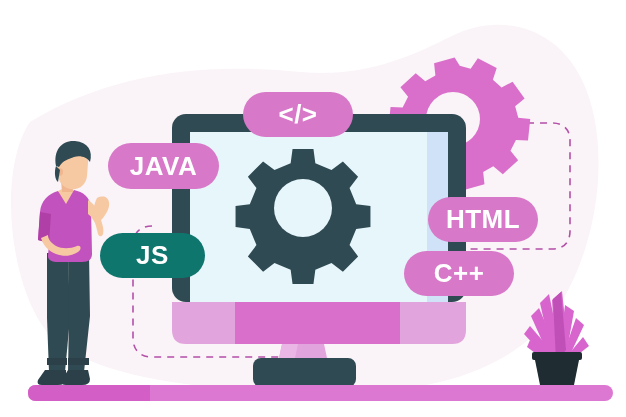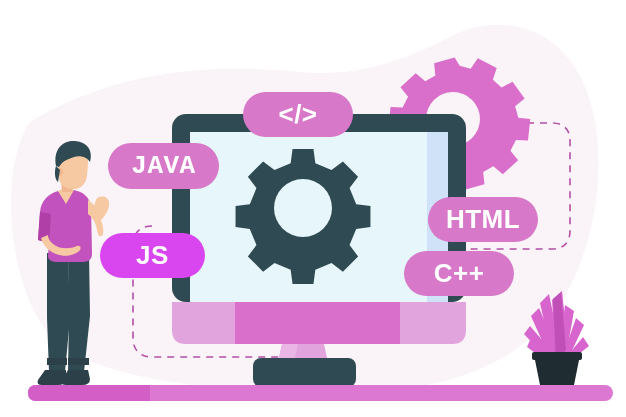--- a/index.html
+++ b/index.html
@@ -32,21 +32,21 @@
     align-items: center;
     justify-content: center;
     border-radius: 999px;
     color: #ffffff;
     font-family: "Liberation Sans", sans-serif;
     font-weight: bold;
     letter-spacing: 0.5px;
     user-select: none;
     box-sizing: border-box;
   }
-  .pill-java  { left:108px; top:143px; width:111px; height:46px; font-size:26px;font-family:Liberation Mono, monospace; }
+  .pill-java  { left:108px; top:143px; width:111px; height:46px; font-size:26px; }
   .pill-js    { left:100px; top:233px; width:105px; height:45px; font-size:26px; }
   .pill-code  { left:243px; top:92px;  width:110px; height:45px; font-size:26px; }
   .pill-html  { left:428px; top:197px; width:110px; height:45px; font-size:26px; }
   .pill-cpp   { left:404px; top:251px; width:110px; height:45px; font-size:26px; }
 </style>
 </head>
 <body>
 
 <div id="scene">
 
@@ -207,21 +207,21 @@
   </svg>
 
   <div class="pill pill-code" style="background:#d878c8;">
     <span>&lt;/&gt;</span>
   </div>
 
   <div class="pill pill-java" style="background:#d878c8;">
     <span>JAVA</span>
   </div>
 
-  <div class="pill pill-js" style="background:#d946ef;">
+  <div class="pill pill-js" style="background:#0f766e;">
     <span>JS</span>
   </div>
 
   <div class="pill pill-html" style="background:#d878c8;justify-content:center;">
     <span>HTML</span>
   </div>
 
   <div class="pill pill-cpp" style="background:#d878c8;">
     <span>C++</span>
   </div>

